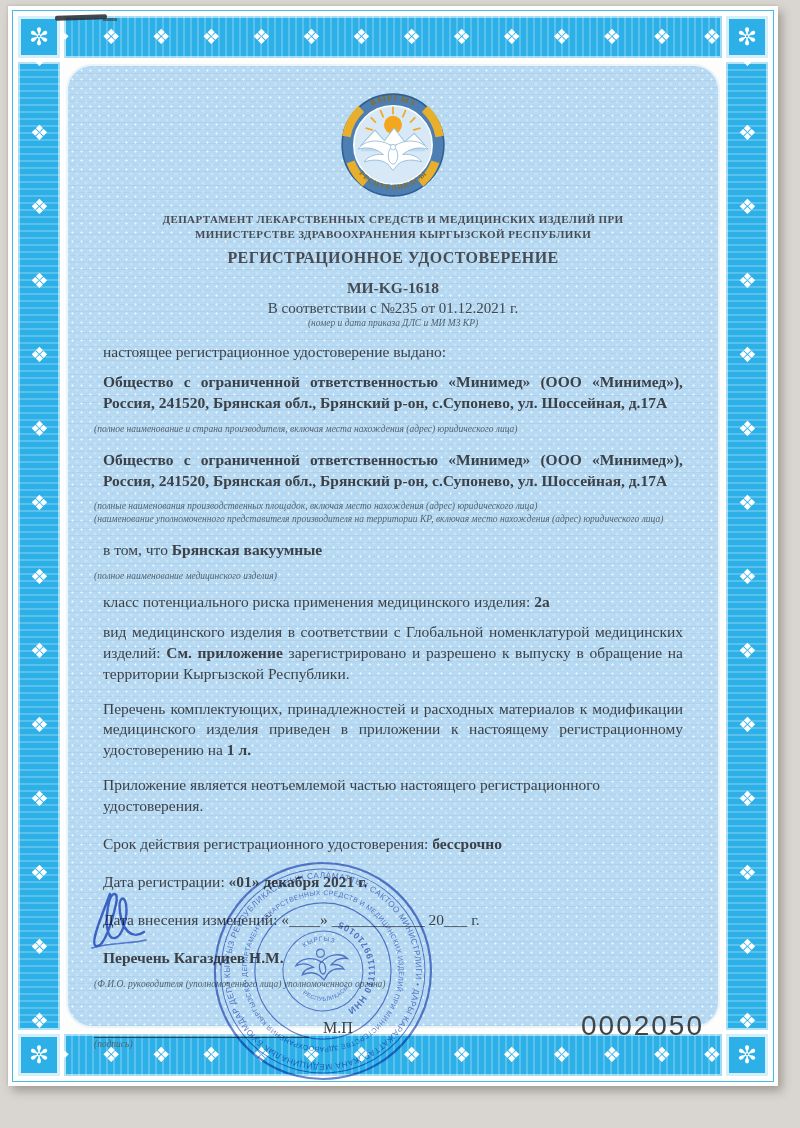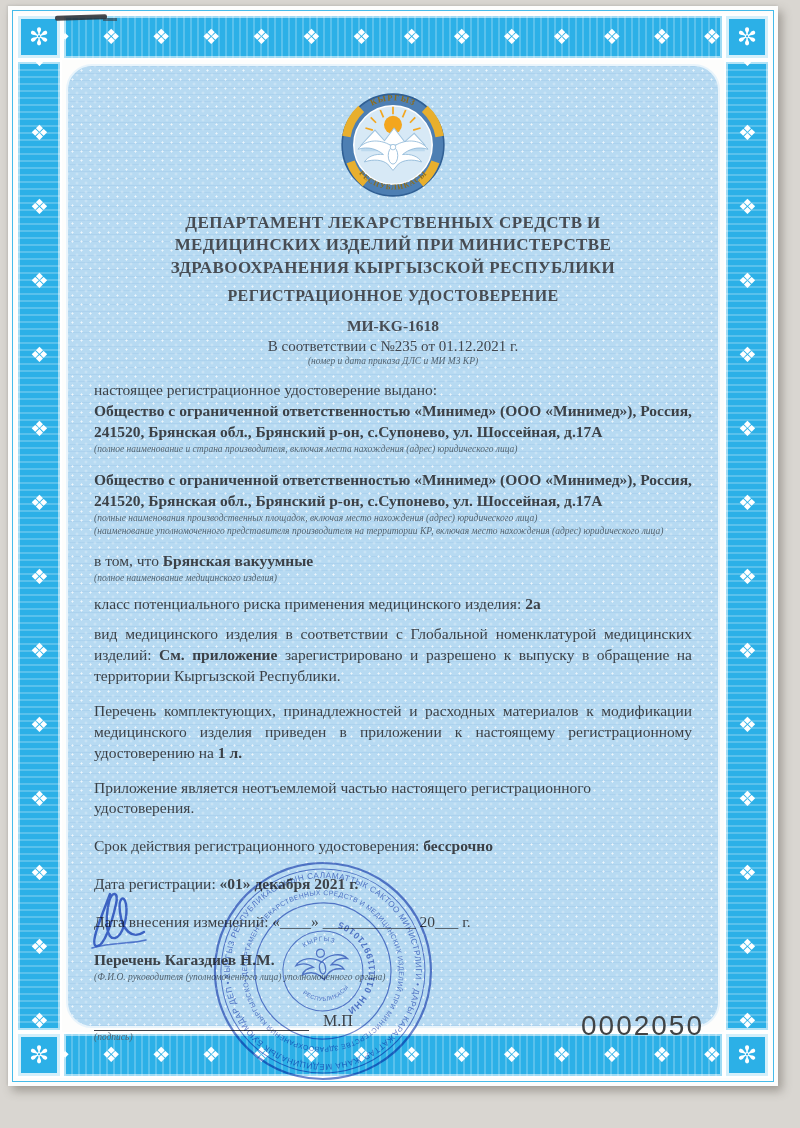--- a/index.html
+++ b/index.html
@@ -47,30 +47,30 @@
       repeating-linear-gradient(0deg, rgba(125,175,220,.18) 0 1px, transparent 1px 7px);
     background-size:9px 9px, 9px 9px, auto;
     background-position:0 0, 4.5px 4.5px, 0 0;
     border:2px solid #e9f4fb;
     box-sizing:border-box;
     padding:24px 26px 0 26px;
     color:#3c4147;
   }
   .emblem-wrap{text-align:center;margin-top:2px;}
   .title{
-    text-align:center;font-weight:bold;font-size:17px;line-height:1.32;
+    text-align:center;font-weight:bold;font-size:11px;line-height:1.32;
     letter-spacing:.4px;color:#474c53;margin:10px 40px 0 40px;
   }
   .cert-title{text-align:center;font-weight:bold;font-size:16px;margin-top:8px;color:#474c53;letter-spacing:.4px;}
   .cert-number{text-align:center;font-weight:bold;font-size:15.5px;margin-top:12px;color:#474c53;}
   .order-line{text-align:center;font-size:15px;margin-top:3px;color:#41464d;}
   .caption{font-style:italic;font-size:9.5px;color:#51626f;white-space:nowrap;}
   .caption.center{text-align:center;margin-top:1px;}
   .body-text{font-size:15.5px;line-height:1.35;}
-  p{margin:0;}
+  p{margin:9px;}
   .mt-s{margin-top:9px;} .mt-m{margin-top:14px;} .mt-l{margin-top:17px;}
   .bold-par{font-weight:bold;text-align:justify;text-align-last:left;}
   .just{text-align:justify;text-align-last:left;}
   b{font-weight:bold;}
   .sig-row{margin-top:26px;font-size:15.5px;display:flex;align-items:flex-end;}
   .sig-line{display:inline-block;width:215px;border-bottom:1.2px solid #3c4147;height:14px;}
   .sig-mp{margin-left:14px;font-size:16px;}
   .serial{
     position:absolute;right:74px;top:1004px;
     font-family:"Liberation Sans", sans-serif;font-size:28px;color:#414344;letter-spacing:2px;

